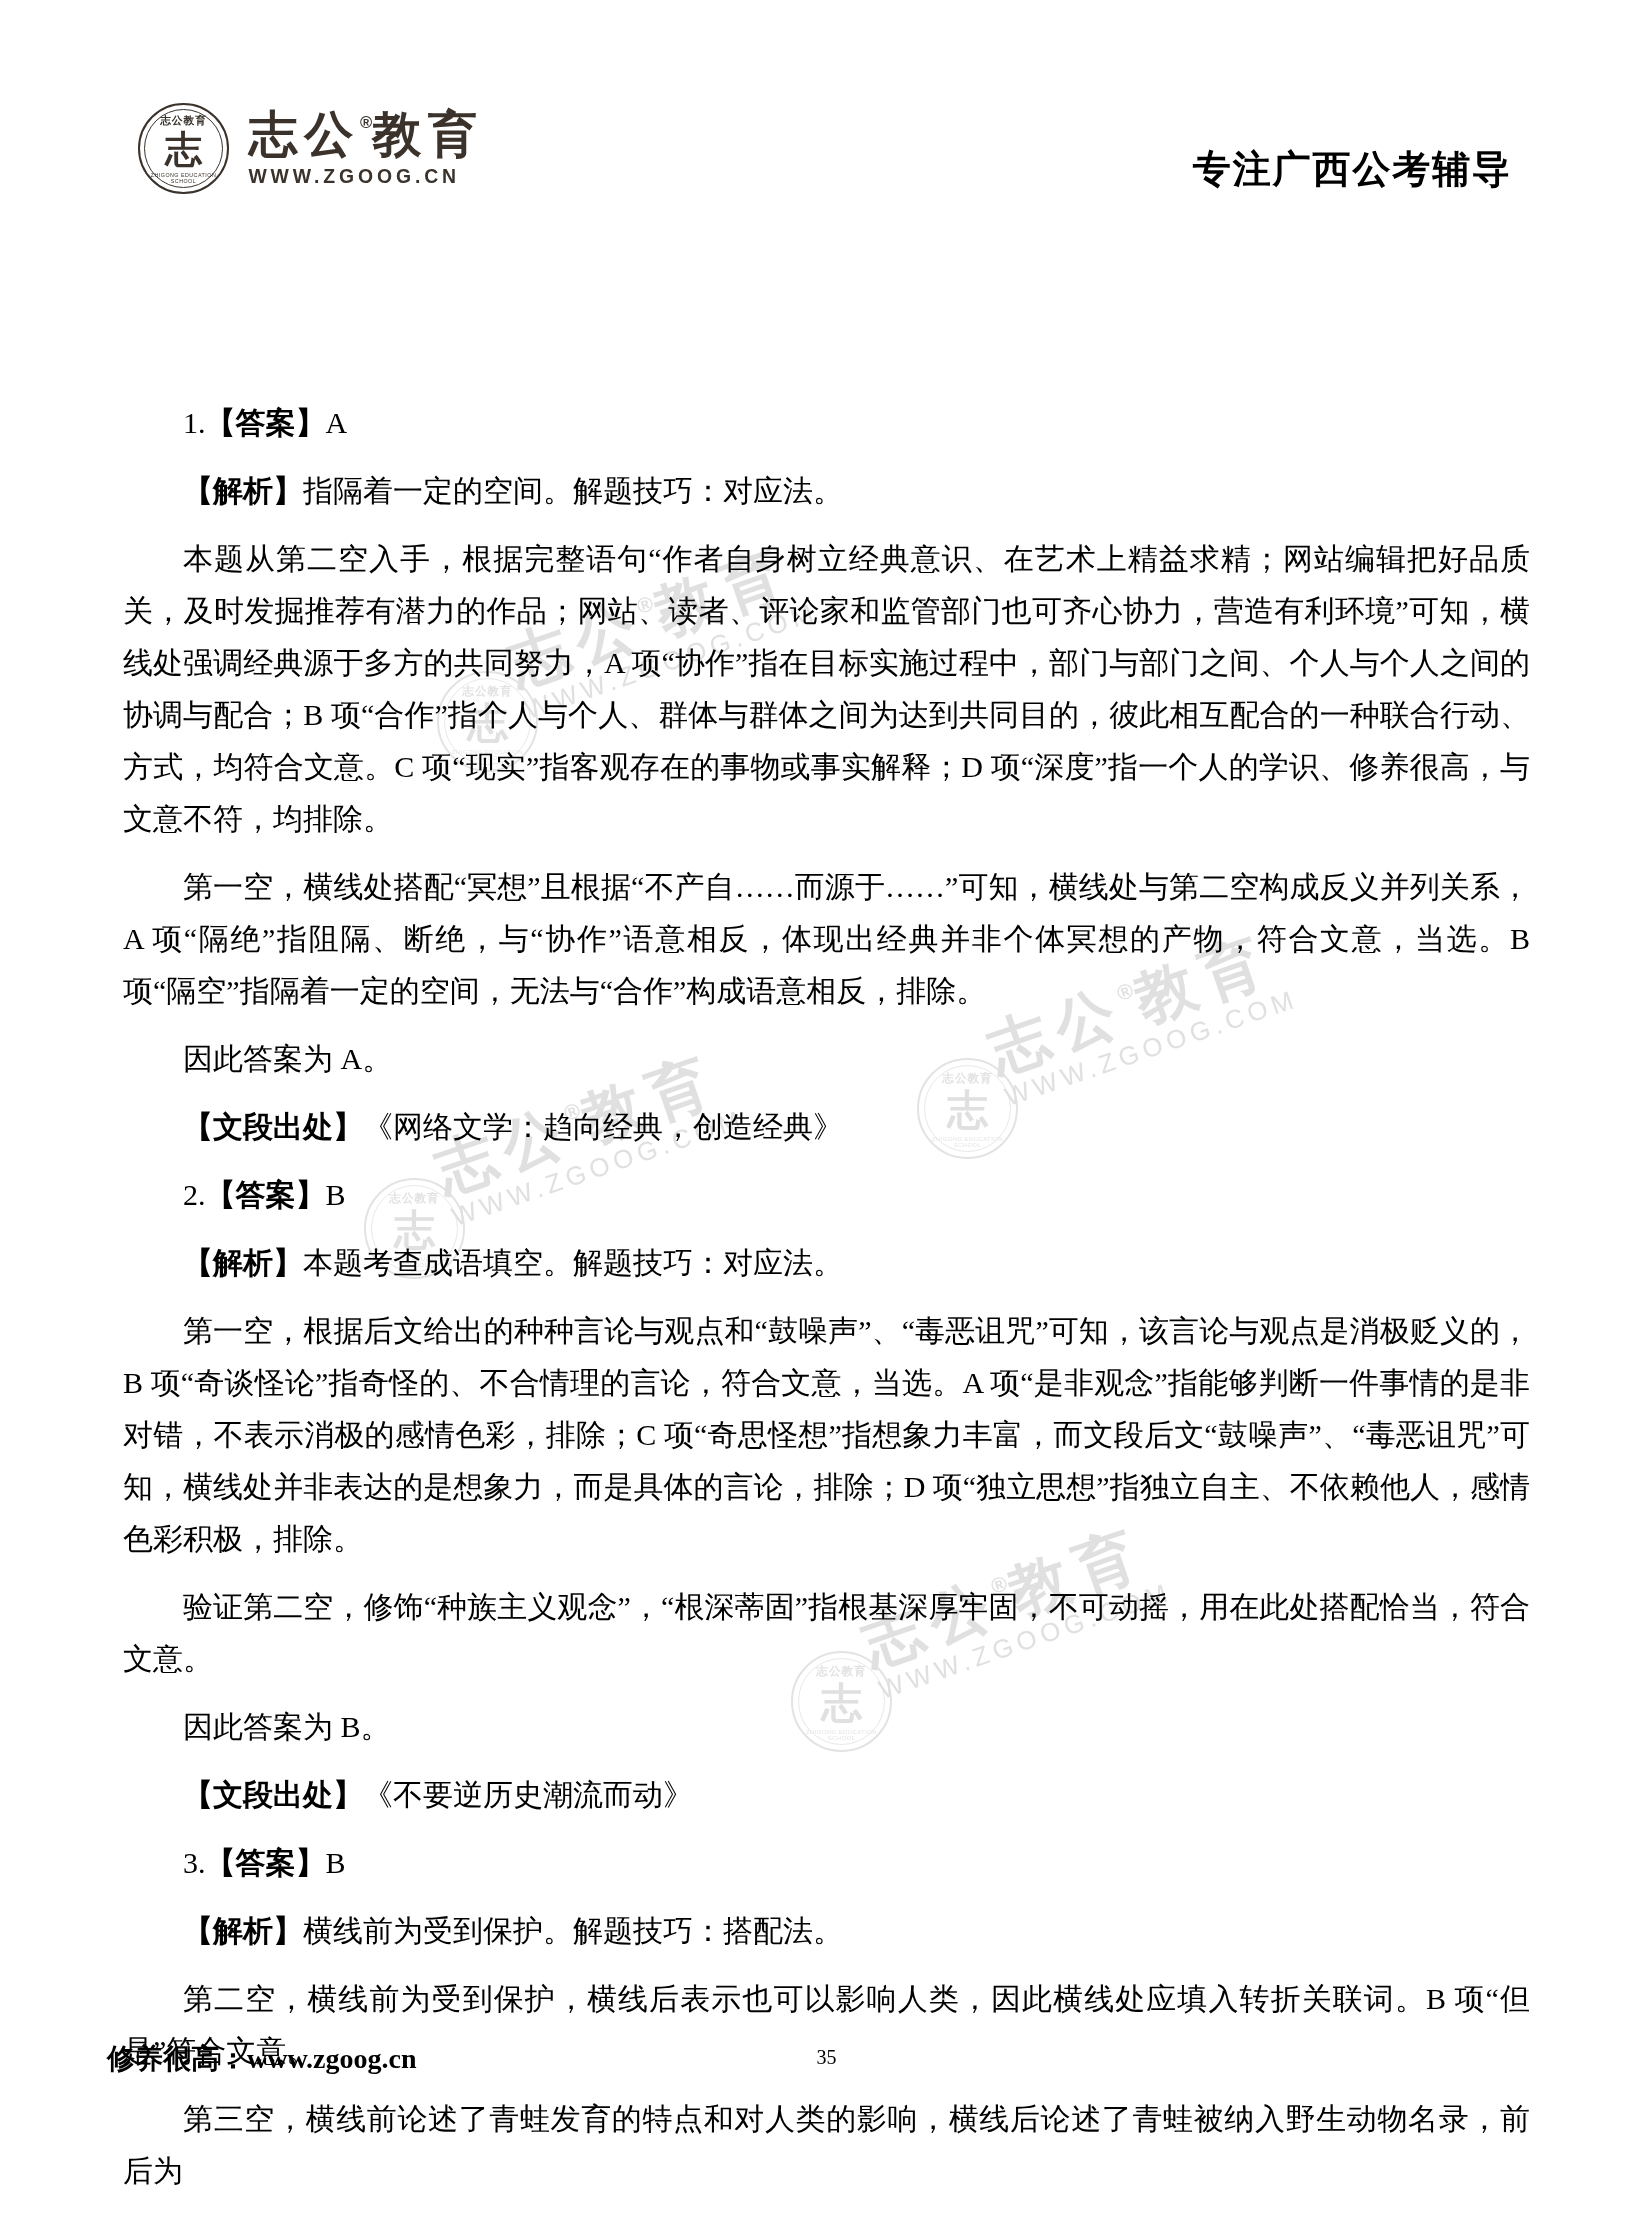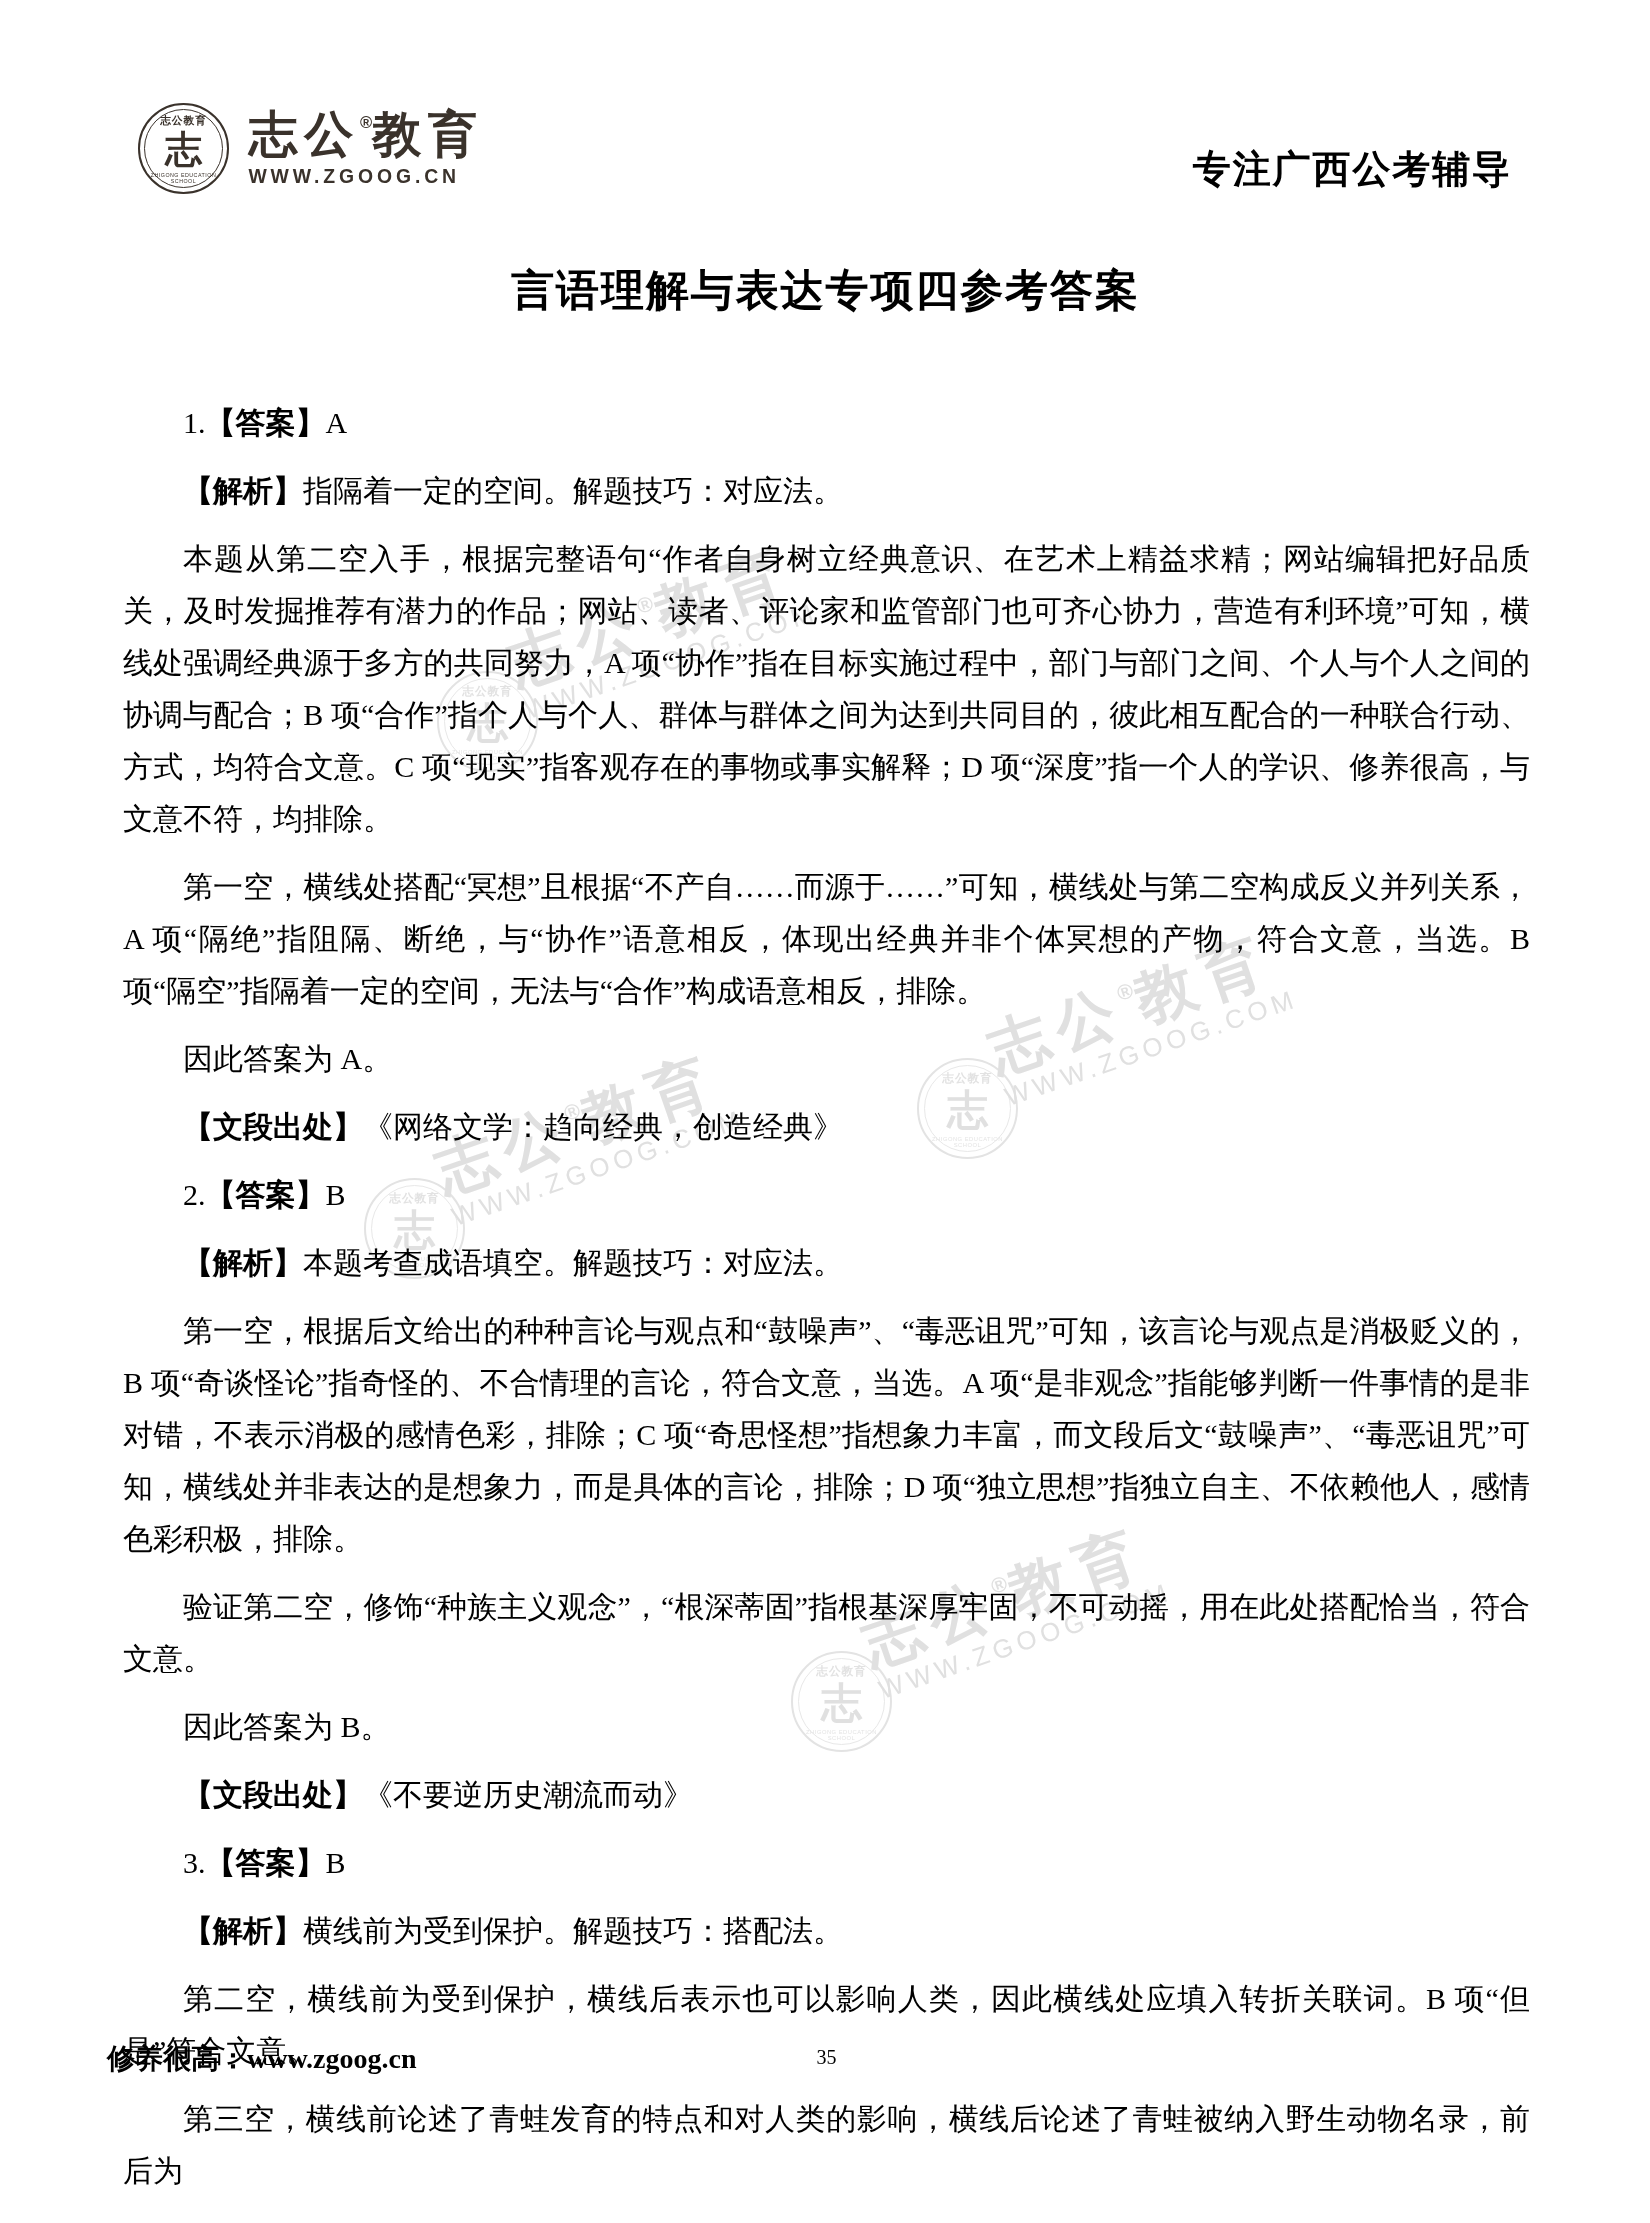--- a/index.html
+++ b/index.html
@@ -140,21 +140,20 @@
         <span class="seal-bottom">ZHIGONG EDUCATION SCHOOL</span>
       </div>
       <div class="logo-text">
         <div class="brand"><span>志公</span><sup>®</sup><span>教育</span></div>
         <div class="site">WWW.ZGOOG.CN</div>
       </div>
     </div>
     <div class="slogan">专注广西公考辅导</div>
   </div>
 
-  <h1 class="title">言语理解与表达专项四参考答案</h1>
 
   <div class="content">
       <p class="para"><span>1.</span><span class="run-bold">【答案】</span><span>A</span></p>
       <p class="para"><span class="run-bold">【解析】</span><span>指隔着一定的空间。解题技巧：对应法。</span></p>
       <p class="para"><span>本题从第二空入手，根据完整语句“作者自身树立经典意识、在艺术上精益求精；网站编辑把好品质关，及时发掘推荐有潜力的作品；网站、读者、评论家和监管部门也可齐心协力，营造有利环境”可知，横线处强调经典源于多方的共同努力，A 项“协作”指在目标实施过程中，部门与部门之间、个人与个人之间的协调与配合；B 项“合作”指个人与个人、群体与群体之间为达到共同目的，彼此相互配合的一种联合行动、方式，均符合文意。C 项“现实”指客观存在的事物或事实解释；D 项“深度”指一个人的学识、修养很高，与文意不符，均排除。</span></p>
       <p class="para"><span>第一空，横线处搭配“冥想”且根据“不产自……而源于……”可知，横线处与第二空构成反义并列关系，A 项“隔绝”指阻隔、断绝，与“协作”语意相反，体现出经典并非个体冥想的产物，符合文意，当选。B 项“隔空”指隔着一定的空间，无法与“合作”构成语意相反，排除。</span></p>
       <p class="para"><span>因此答案为 A。</span></p>
       <p class="para"><span class="run-bold">【文段出处】</span><span>《网络文学：趋向经典，创造经典》</span></p>
       <p class="para"><span>2.</span><span class="run-bold">【答案】</span><span>B</span></p>
       <p class="para"><span class="run-bold">【解析】</span><span>本题考查成语填空。解题技巧：对应法。</span></p>

